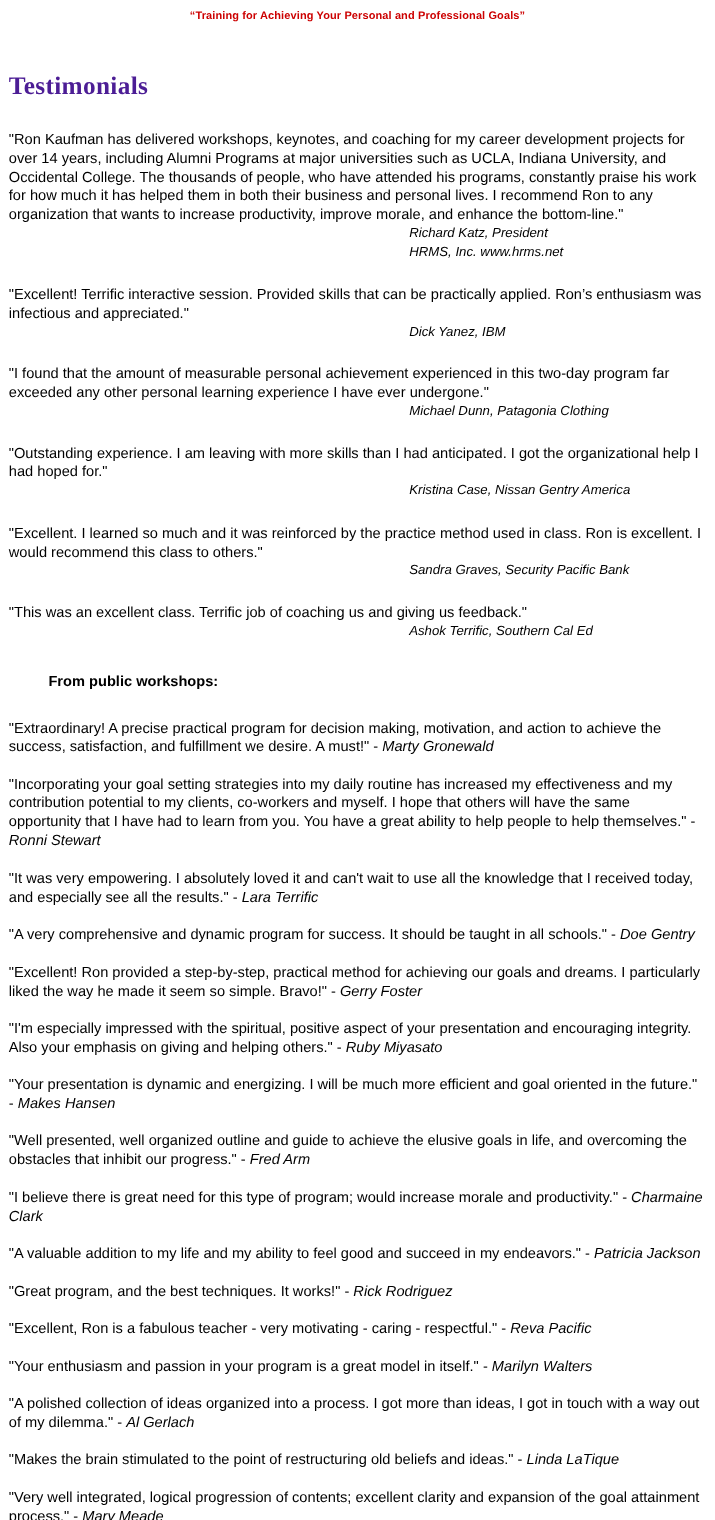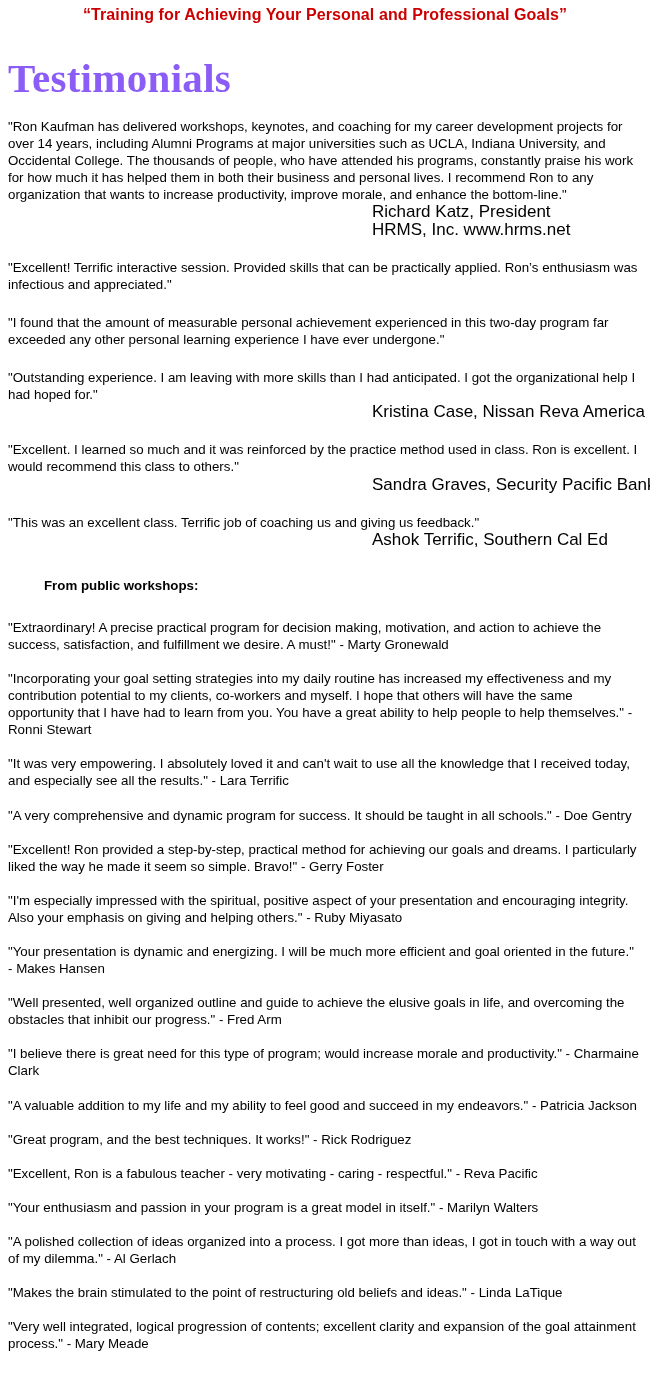--- a/index.html
+++ b/index.html
@@ -17,31 +17,31 @@
     width: 650px;
     box-sizing: border-box;
     padding: 0;
     position: relative;
   }
   .tagline {
     text-align: center;
     color: #cc0000;
     font-family: "Liberation Sans", sans-serif;
     font-weight: bold;
-    font-size: 16px;
+    font-size: 10px;
     line-height: 16px;
     margin: 7px 0 0 0;
     padding: 0 10px;
     letter-spacing: 0.1px;
   }
   .page-title {
     font-family: "Liberation Serif", serif;
     font-weight: bold;
-    color: #8b5cf6;
-    font-size: 41px;
+    color: #4c1d95;
+    font-size: 23px;
     line-height: 34px;
     margin: 38px 0 0 8px;
     letter-spacing: 0.3px;
   }
   .body-block {
     margin: 0 8px 0 8px;
   }
   .quote {
     font-size: 13.3px;
     line-height: 17.1px;
@@ -49,40 +49,42 @@
     padding: 0;
     text-align: left;
   }
   .quote-corp {
     margin-top: 21px;
   }
   .quote-corp.first {
     margin-top: 23px;
   }
   .attrib {
-    font-size: 17px;
+    font-style: italic;
+    font-size: 12px;
     line-height: 17.1px;
     margin: 0 0 0 364px;
     padding: 0;
     white-space: nowrap;
   }
   .section-head {
     font-weight: bold;
     font-size: 13.3px;
     line-height: 17px;
     margin: 29px 0 0 0;
     padding-left: 36px;
   }
   .quote-public {
     margin-top: 17px;
   }
   .quote-public.first-public {
     margin-top: 25px;
   }
   .quote .who {
+    font-style: italic;
   }
 </style>
 </head>
 <body>
 
 <div class="page">
 
   <div class="tagline">“Training for Achieving Your Personal and Professional Goals”</div>
 
   <h1 class="page-title">Testimonials</h1>
@@ -90,27 +92,29 @@
   <div class="body-block">
 
     <div id="corporate-list">
         <div>
           <p class="quote quote-corp first">"Ron Kaufman has delivered workshops, keynotes, and coaching for my career development projects for over 14 years, including Alumni Programs at major universities such as UCLA, Indiana University, and Occidental College.  The thousands of people, who have attended his programs, constantly praise his work for how much it has helped them in both their business and personal lives.  I recommend Ron to any organization that wants to increase productivity, improve morale, and enhance the bottom-line."</p>
           <p class="attrib">Richard Katz, President</p>
           <p class="attrib">HRMS, Inc.  www.hrms.net</p>
         </div>
         <div>
           <p class="quote quote-corp">"Excellent!  Terrific interactive session.  Provided skills that can be practically applied.  Ron’s enthusiasm was infectious and appreciated."</p>
+          <p class="attrib">Dick Yanez, IBM</p>
         </div>
         <div>
           <p class="quote quote-corp">"I found that the amount of measurable personal achievement experienced in this two-day program far exceeded any other personal learning experience I have ever undergone."</p>
+          <p class="attrib">Michael Dunn, Patagonia Clothing</p>
         </div>
         <div>
           <p class="quote quote-corp">"Outstanding experience.  I am leaving with more skills than I had anticipated.  I got the organizational help I had hoped for."</p>
-          <p class="attrib">Kristina Case, Nissan Reva America</p>
+          <p class="attrib">Kristina Case, Nissan Gentry America</p>
         </div>
         <div>
           <p class="quote quote-corp">"Excellent.  I learned so much and it was reinforced by the practice method used in class.  Ron is excellent.  I would recommend this class to others."</p>
           <p class="attrib">Sandra Graves, Security Pacific Bank</p>
         </div>
         <div>
           <p class="quote quote-corp">"This was an excellent class.  Terrific job of coaching us and giving us feedback."</p>
           <p class="attrib">Ashok Terrific, Southern Cal Ed</p>
         </div>
       </div>

